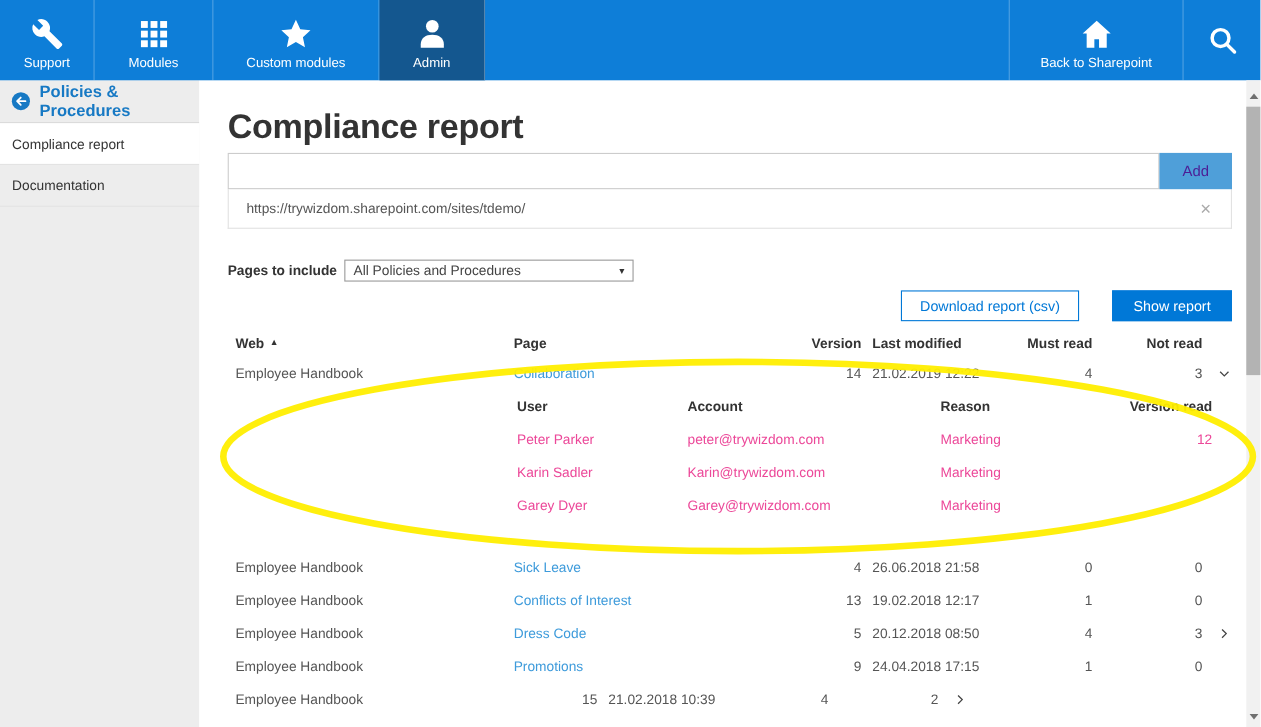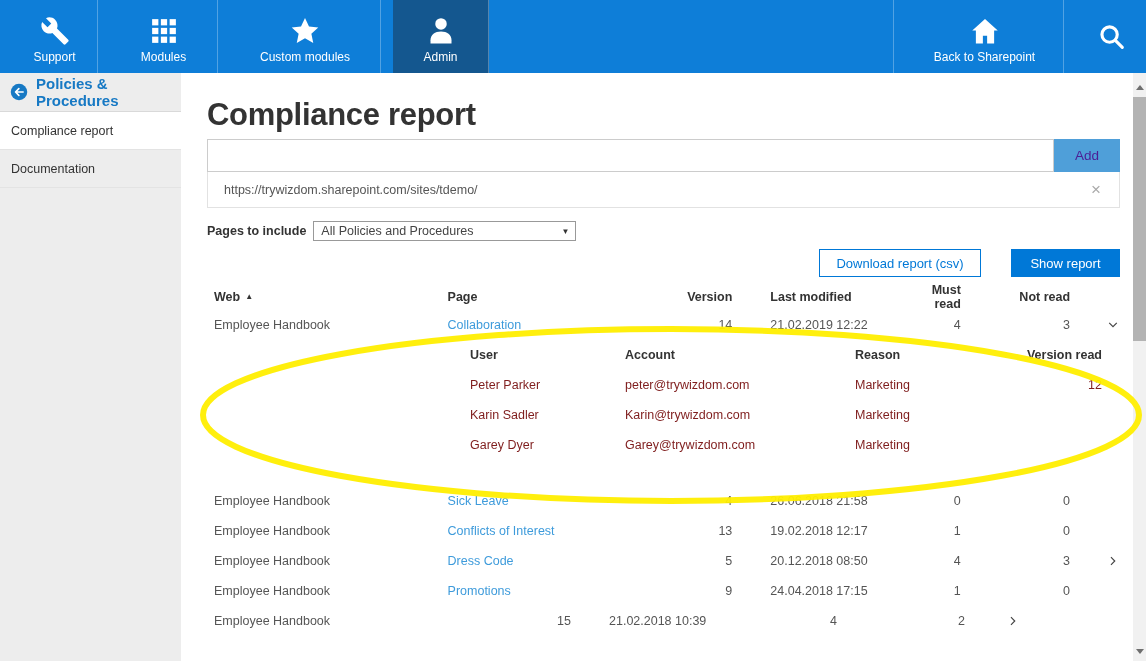--- a/index.html
+++ b/index.html
@@ -10,21 +10,21 @@
     -webkit-font-smoothing:antialiased;
   }
 
   
   .topnav { position:absolute; top:0; left:0; width:1146px; height:73px;
     background:var(--nav-blue); display:flex; z-index:10; }
   .nav-left, .nav-right { display:flex; height:73px; }
   .nav-spacer { flex:1; border-right:1px solid rgba(255,255,255,.28); }
   .tab { height:73px; display:flex; flex-direction:column; align-items:center;
     justify-content:flex-end; padding-bottom:9px; color:#fff; cursor:pointer;
-    border-right:1px solid rgba(255,255,255,.28);margin-left:12px; }
+    border-right:1px solid rgba(255,255,255,.28); }
   .tab.active { background:var(--nav-active); }
   .tab-icon { height:36px; display:flex; align-items:flex-end; justify-content:center; }
   .tab-icon svg { width:30px; height:30px; display:block; }
   .tab-label { font-size:12px; margin-top:4px; white-space:nowrap; }
   .search-tab { width:70px; justify-content:center; padding-bottom:0; border-right:none; }
   .search-tab .tab-icon { align-items:center; height:auto; }
   .search-tab svg { width:27px; height:27px; }
 
   
   .sidebar { position:absolute; top:73px; left:0; width:181px; height:588px;
@@ -46,52 +46,52 @@
   .url-label { margin-top:13px; font-size:12.5px; font-weight:700; color:#333; }
   .url-row { display:flex; margin-top:6px; width:913px; }
   .url-input { flex:1; height:33px; border:1px solid #ccc; padding:0 10px;
     font-size:13px; color:#444; outline:none; font-family:inherit; background:#fff; }
   .add-btn { width:66px; height:33px; background:var(--add-blue); color:#4c1d95;
     border:none; font-size:13.5px; font-family:inherit; cursor:pointer; }
   .added-url { width:913px; height:36px; border:1px solid #e2e2e2; border-top:none;
     display:flex; align-items:center; justify-content:space-between;
     padding:0 18px 0 16px; font-size:12.5px; color:#555; }
   .remove-x { color:#aaa; font-size:17px; line-height:1; cursor:pointer; }
-  .pages-row { margin-top:13px; display:flex; align-items:center; gap:7px;text-align:right; }
+  .pages-row { margin-top:28px; display:flex; align-items:center; gap:7px;text-align:right; }
   .pages-label { font-size:12.5px; font-weight:700; color:#333; }
   .select { width:263px; height:20px; border:1px solid #999; background:#fff;
     display:flex; align-items:center; justify-content:space-between;
     padding:0 6px 0 7px; font-size:12.5px; color:#444; cursor:pointer; }
   .select-arrow { font-size:8px; color:#333; }
   .btn-row { margin-top:8px; width:913px; display:flex; justify-content:flex-end; gap:30px; }
   .btn-outline { width:162px; height:28px; background:#fff;
     border:1px solid var(--accent-blue); color:var(--accent-blue);
     font-size:13px; font-family:inherit; cursor:pointer; }
   .btn-solid { width:109px; height:28px; background:var(--accent-blue);
     border:1px solid var(--accent-blue); color:#fff; font-size:13px;
     font-family:inherit; cursor:pointer; }
 
   
   .report-table { margin-top:7px; width:913px; font-size:12.5px; }
-  .t-head, .t-row { display:flex; align-items:center;gap:28px; }
+  .t-head, .t-row { display:flex; align-items:center; }
   .t-head { height:26px; font-weight:700; color:#333; }
   .t-row { height:30px; color:#555; }
   .c-web { width:260px; padding-left:7px; }
   .c-page { width:240px; }
   .c-version { width:76px; text-align:right; }
   .c-lastmod { width:150px; padding-left:10px; }
   .c-mustread { width:60px; text-align:right; }
   .c-notread { width:100px; text-align:right; }
   .c-chev { width:27px; display:flex; justify-content:flex-end; align-items:center; }
   .c-chev svg { width:14px; height:14px; display:block; cursor:pointer; }
   .sort-icon { font-size:8px; margin-left:5px; color:#333; vertical-align:2px; }
   .page-link { color:var(--link-blue); cursor:pointer; }
 
   .detail { margin-left:263px; margin-bottom:26px; }
-  .d-row { display:flex; align-items:center; height:30px; color:#7f1d1d; font-size:12.5px; }
+  .d-row { display:flex; align-items:center; height:30px; color:#ec4899; font-size:12.5px; }
   .d-row.d-head { font-weight:700; color:#333; }
   .d-user { width:155px; } .d-account { width:230px; }
   .d-reason { width:140px; } .d-vread { width:107px; text-align:right; }
 
   
   .scrollbar { position:absolute; top:73px; right:0; width:13px; height:588px;
     background:#f1f1f1; z-index:20; }
   .sb-arrow { position:absolute; left:0; width:13px; height:14px;
     display:flex; align-items:center; justify-content:center; cursor:pointer; }
   .sb-arrow.up { top:7px; }

